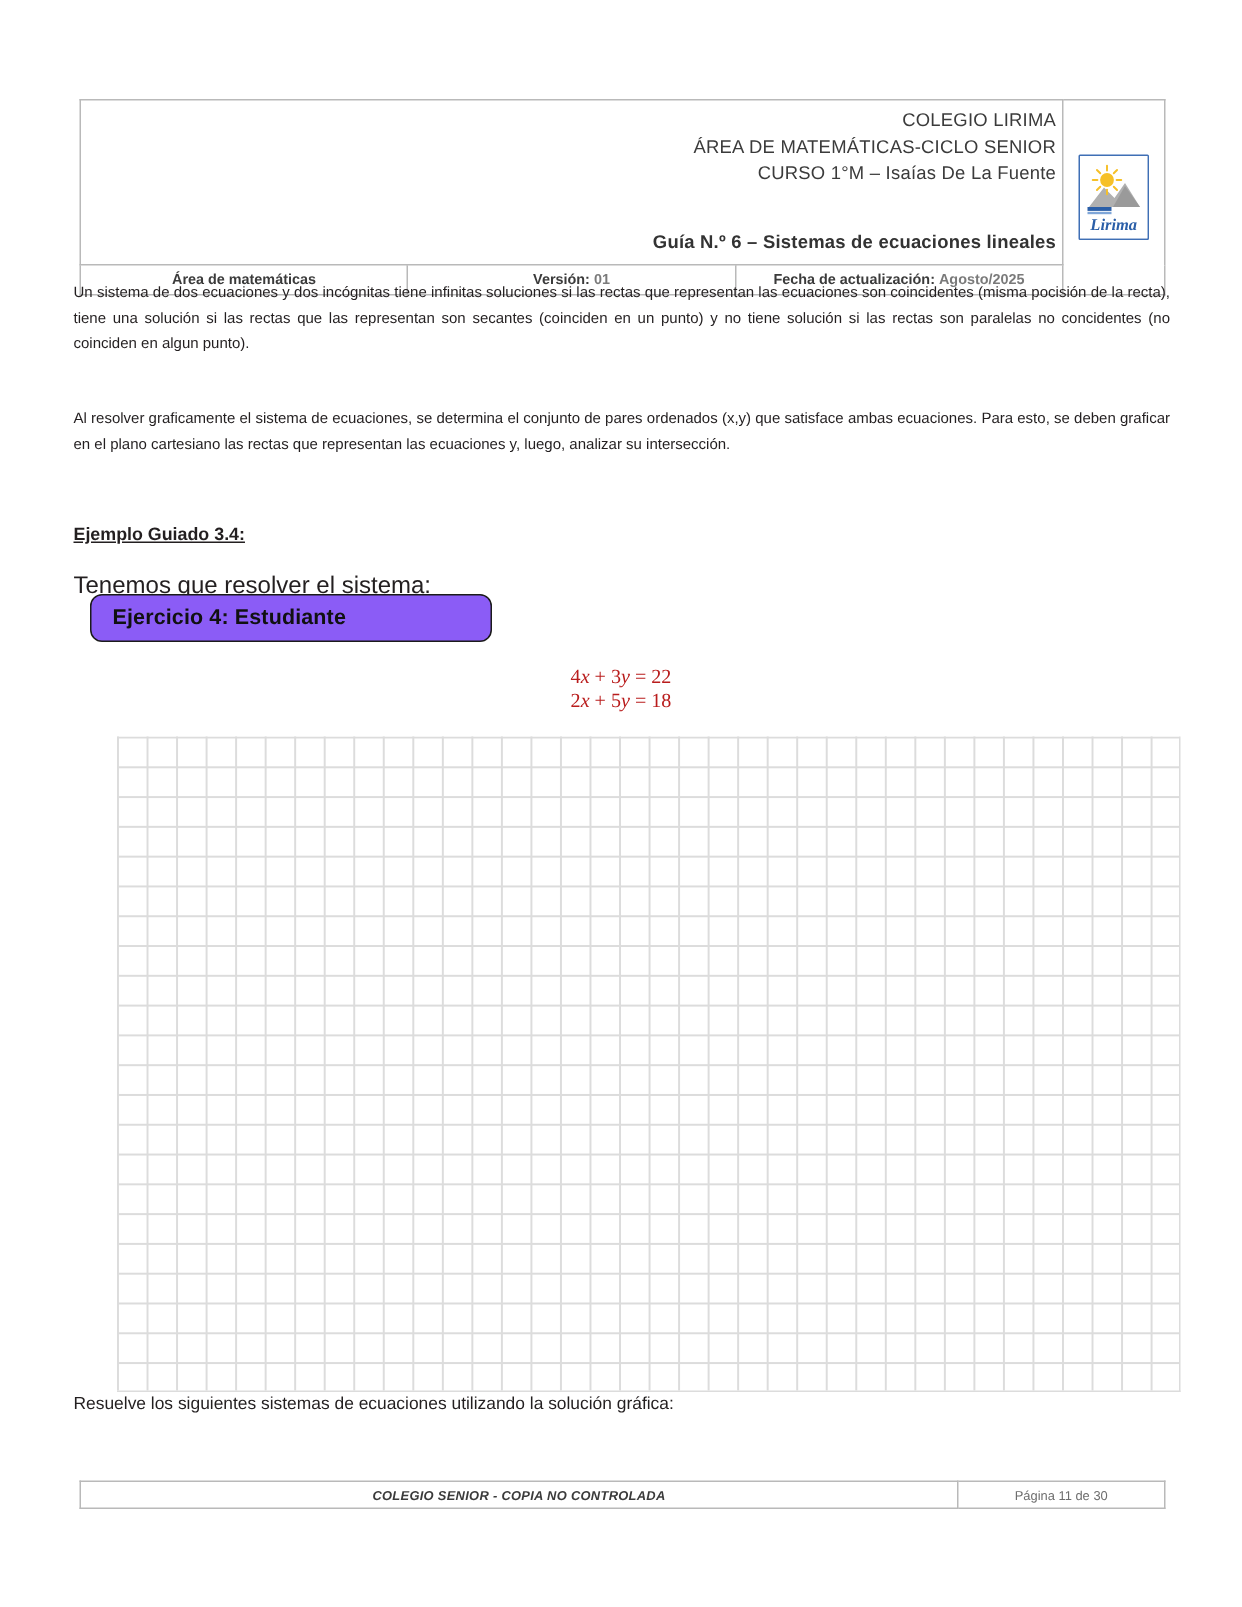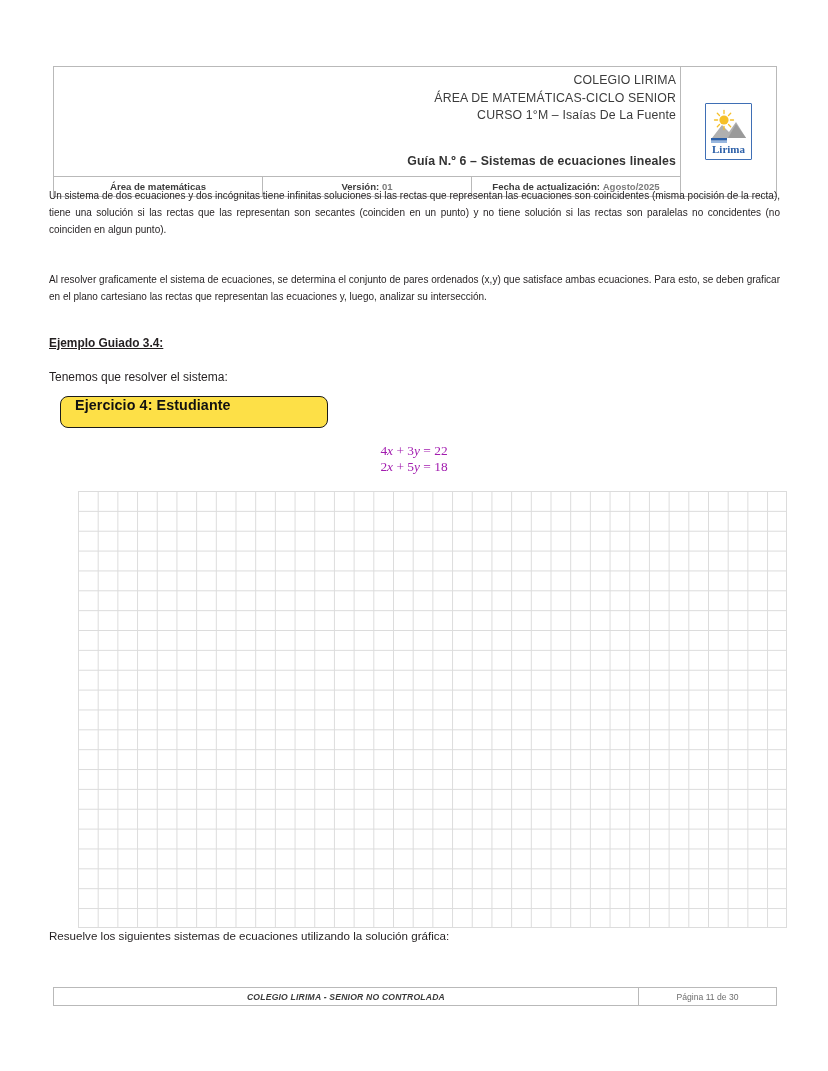--- a/index.html
+++ b/index.html
@@ -42,21 +42,22 @@
     white-space: nowrap;
   }
   .header-title-line.bold {
     font-weight: bold;
     color: #333333;
     margin-top: 28px;
   }
   .logo-cell {
     width: 61px;
     text-align: left;
-    padding: 17px !important;
+    padding: 3px !important;
+    font-style: italic;
   }
   .logo-box {
     width: 45px;
     height: 55px;
     margin: 0 auto;
     border: 1.5px solid #3f6fb5;
     background: #ffffff;
     position: relative;
     overflow: hidden;
     border-radius: 1px;
@@ -81,68 +82,68 @@
     line-height: 17.2px;
     text-align: justify;
     color: #231f20;
   }
   #para1 { top: 187px; }
   #para2 { top: 271px; }
 
   .section-head {
     position: absolute;
     left: 49px;
-    top: 336px;
+    top: 349px;
     font-size: 11.9px;
     font-weight: bold;
     text-decoration: underline;
     color: #231f20;
   }
 
   .lead-line {
     position: absolute;
     left: 49px;
-    top: 370px;
-    font-size: 12px;
+    top: 382px;
+    font-size: 16px;
     color: #231f20;
   }
 
   
   .exercise-box {
     position: absolute;
     left: 60px;
     top: 396px;
     width: 268px;
     height: 32px;
     border: 1.6px solid #1b1b1b;
     border-radius: 8px;
-    background: #fde047;
+    background: #8b5cf6;
     display: flex;
-    align-items: flex-start;
+    align-items: center;
     box-sizing: border-box;
   }
   .exercise-label {
     font-size: 14.3px;
     font-weight: bold;
     color: #111111;
     padding-left: 14px;
     letter-spacing: 0.1px;
   }
 
   
   .equations {
     position: absolute;
     left: 0;
     top: 443px;
     width: 828px;
     text-align: center;
     font-family: "Liberation Serif", serif;
     font-size: 13.4px;
     line-height: 15.5px;
-    color: #a21caf;
+    color: #b91c1c;
   }
   .eq-line { white-space: pre; }
   .eq-var { font-style: italic; }
 
   
   .grid {
     position: absolute;
     left: 78px;
     top: 491px;
     width: 709px;
@@ -264,17 +265,17 @@
   <div class="eq-line">2<span class="eq-var">x</span> + 5<span class="eq-var">y</span> = 18</div>
 </div>
 
 <div class="grid"></div>
 
 <div class="after-grid">Resuelve los siguientes sistemas de ecuaciones utilizando la solución gráfica:</div>
 
 <table class="footer-table">
   <tbody>
       <tr>
-    <td class="footer-main">COLEGIO LIRIMA -  SENIOR NO CONTROLADA</td>
+    <td class="footer-main">COLEGIO SENIOR -  COPIA NO CONTROLADA</td>
     <td class="footer-page">Página 11 de 30</td>
   </tr>
 </tbody>
   </table>
 
 </body></html>

